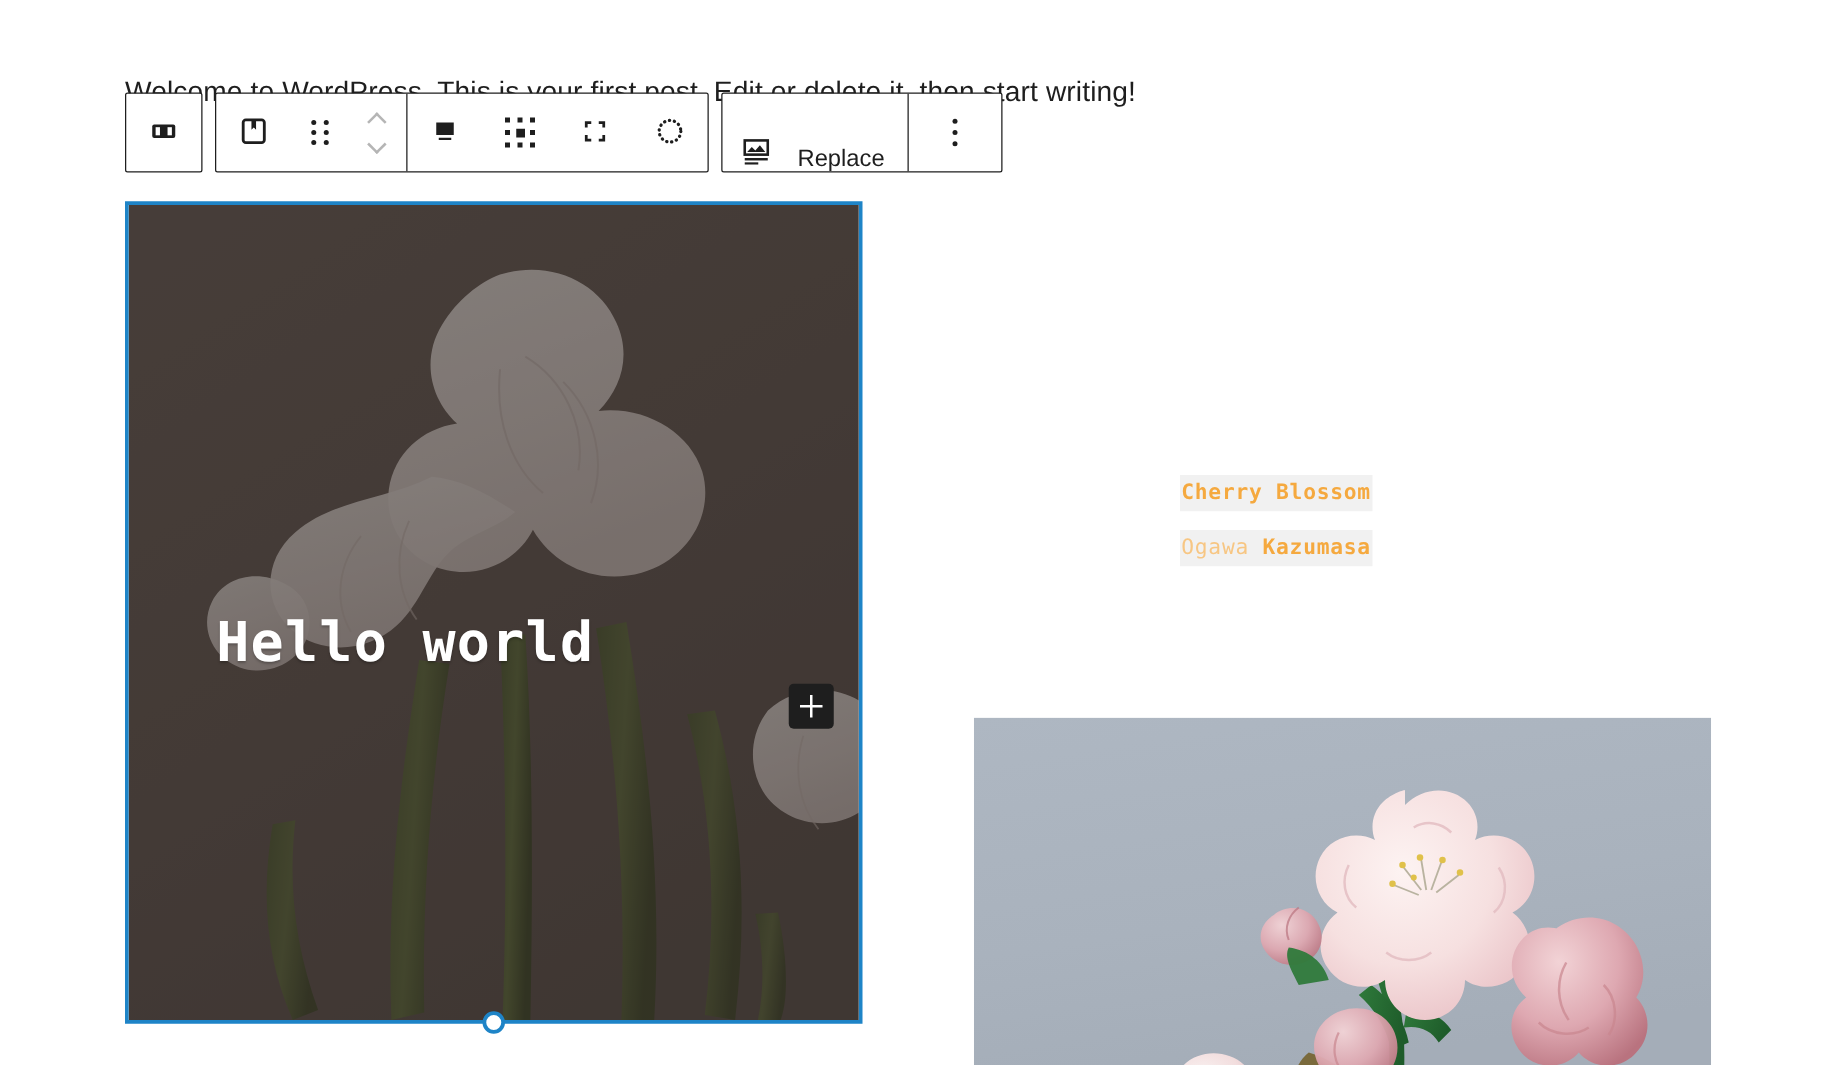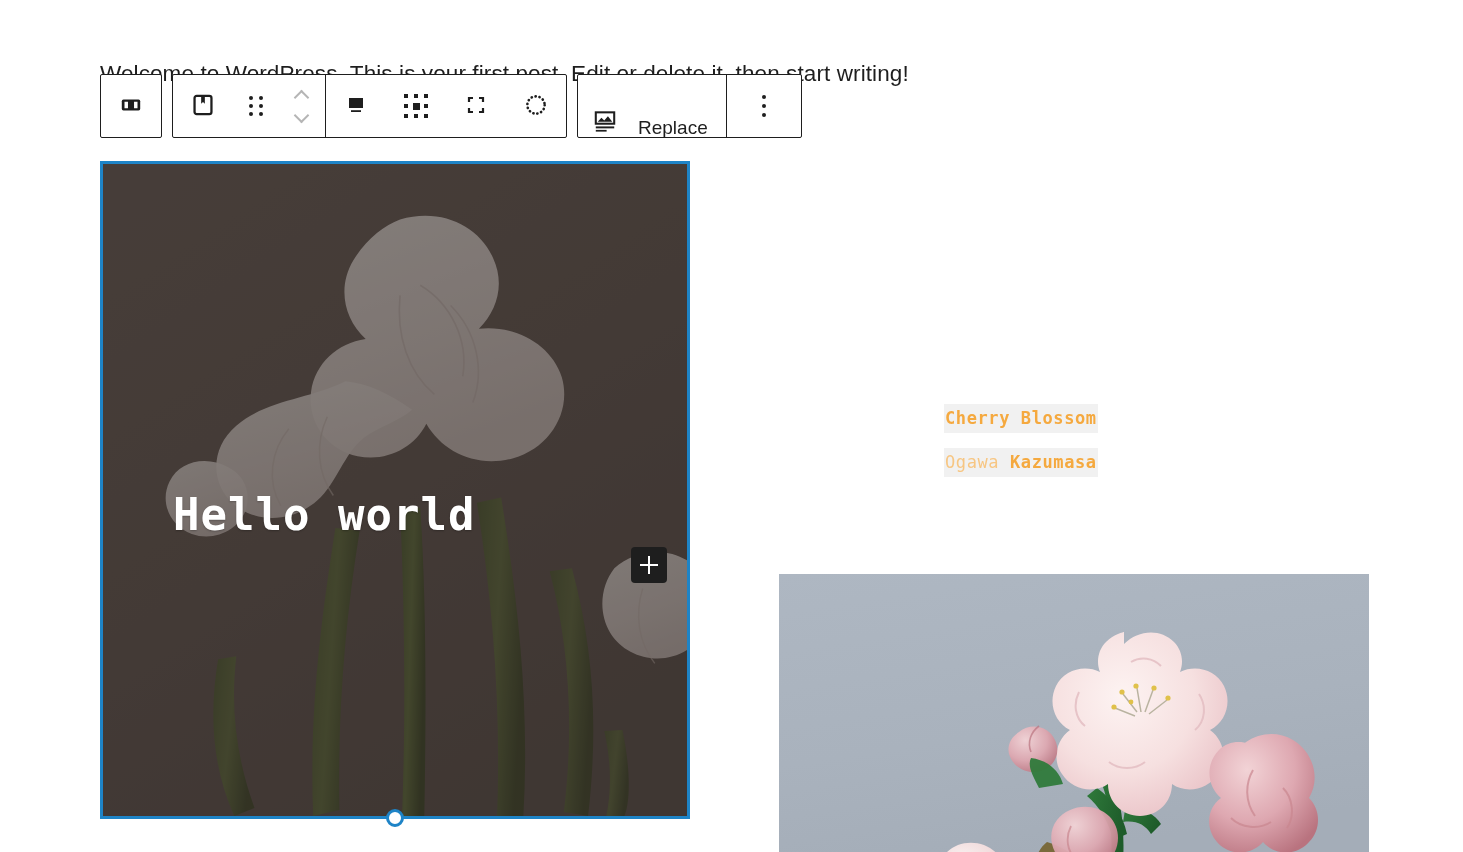--- a/index.html
+++ b/index.html
@@ -238,21 +238,21 @@
     border: 3px solid #1e84c7;
     box-sizing: border-box;
     cursor: ns-resize;
     z-index: 4;
   }
 
   
   .caption-wrap {
     position: absolute;
     left: 944px;
-    top: 404px;
+    top: 380px;
     width: 182px;
     text-align: left;
   }
   .caption-line {
     display: inline-block;
     background: #f1f1f1;
     font-family: "DejaVu Sans Mono", "Liberation Mono", monospace;
     font-size: 17px;
     line-height: 29px;
     letter-spacing: 0.6px;

